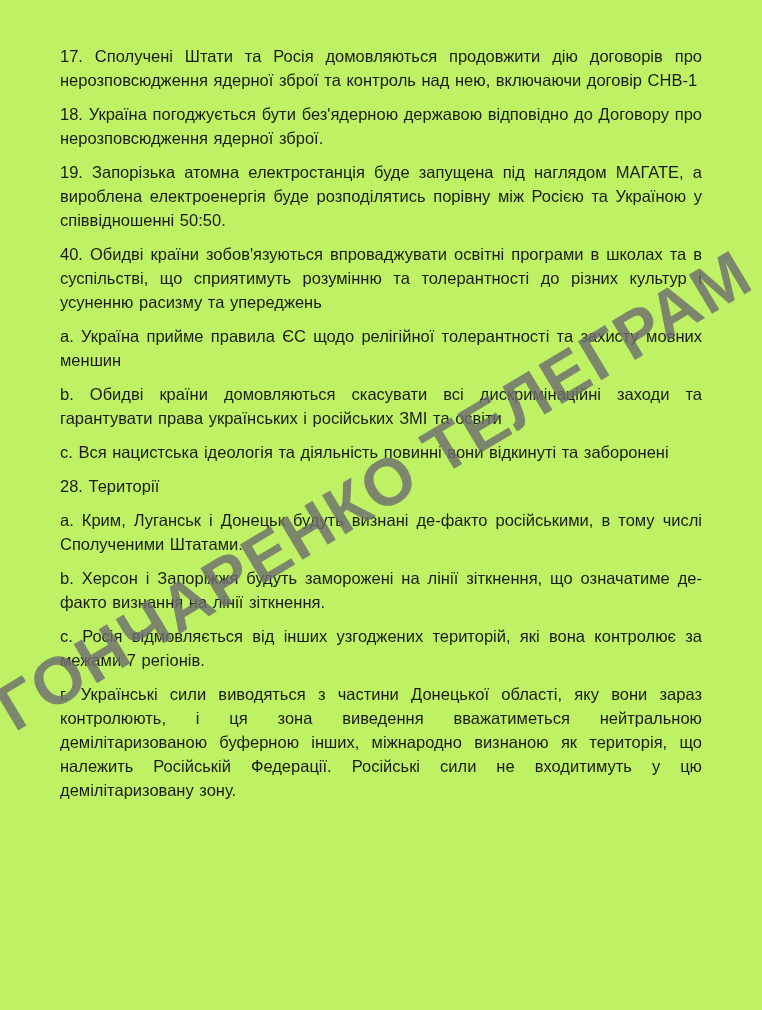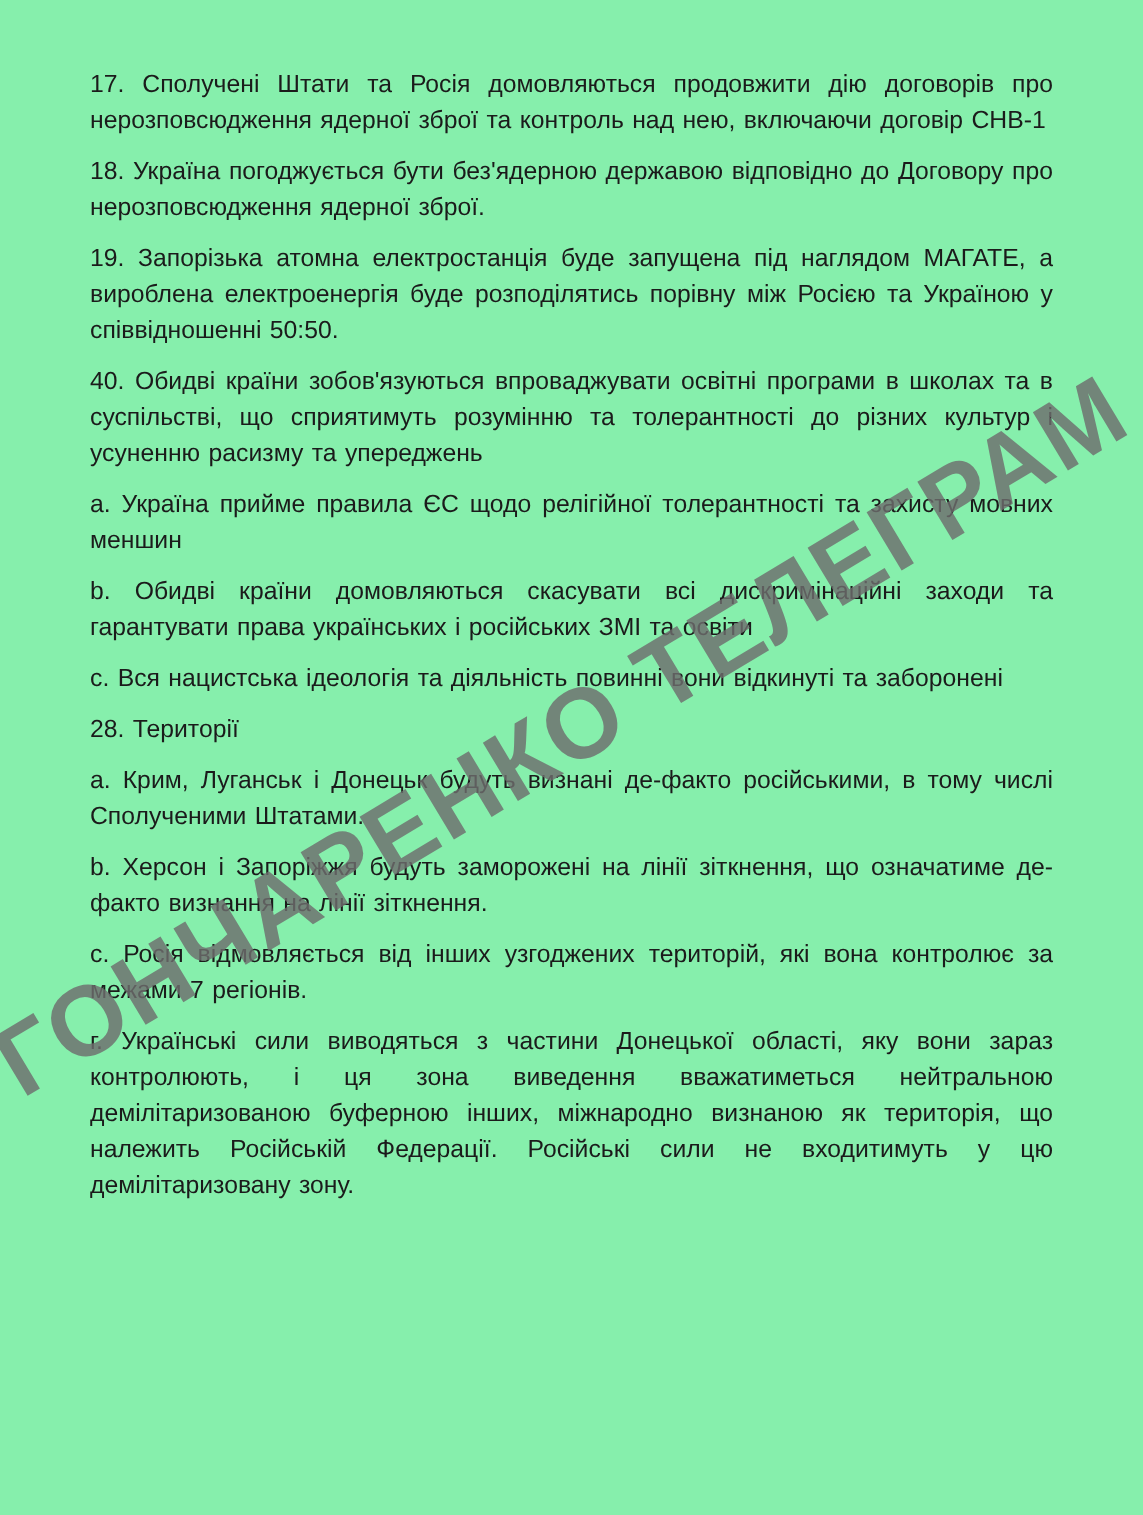--- a/index.html
+++ b/index.html
@@ -11,21 +11,21 @@
     width: 762px;
     height: 1010px;
     font-family: "Liberation Sans", sans-serif;
     position: relative;
   }
   .page {
     position: relative;
     width: 762px;
     height: 1010px;
     overflow: hidden;
-    background: #86efac;
+    background: #bef264;
   }
   .content {
     position: absolute;
     top: 44px;
     left: 60px;
     width: 642px;
   }
   .para {
     margin: 0 0 10px 0;
     font-size: 16.5px;

